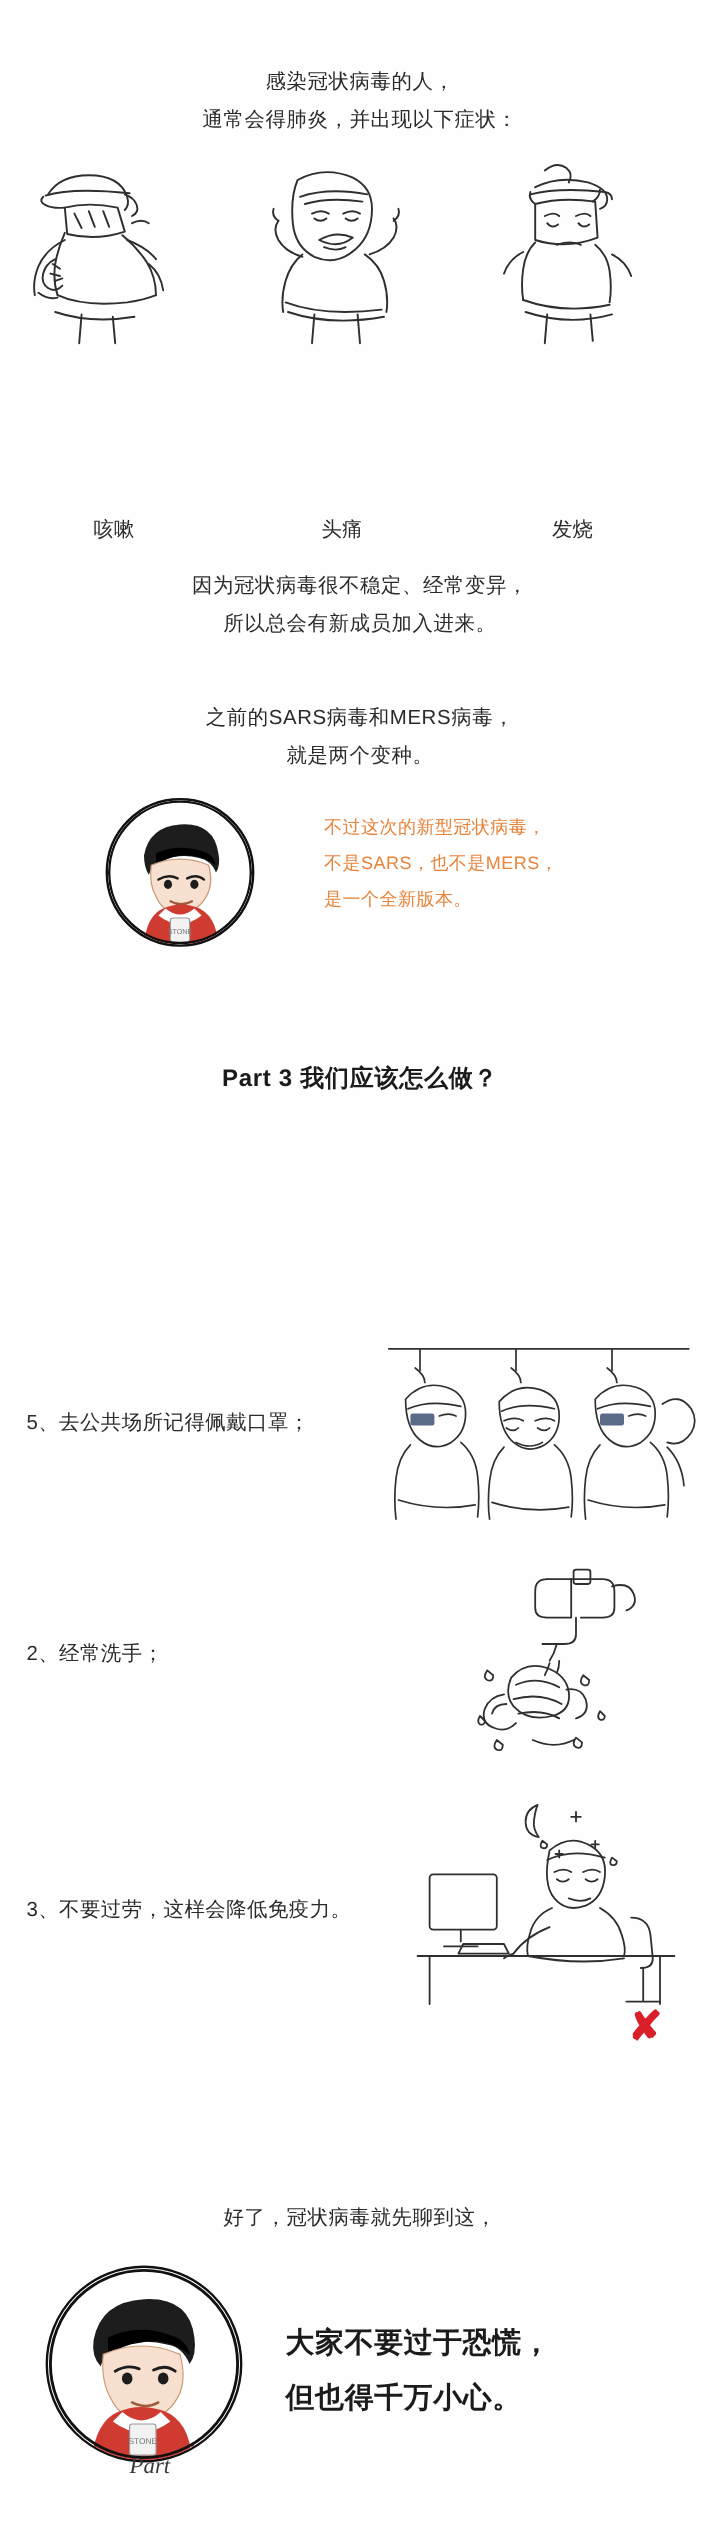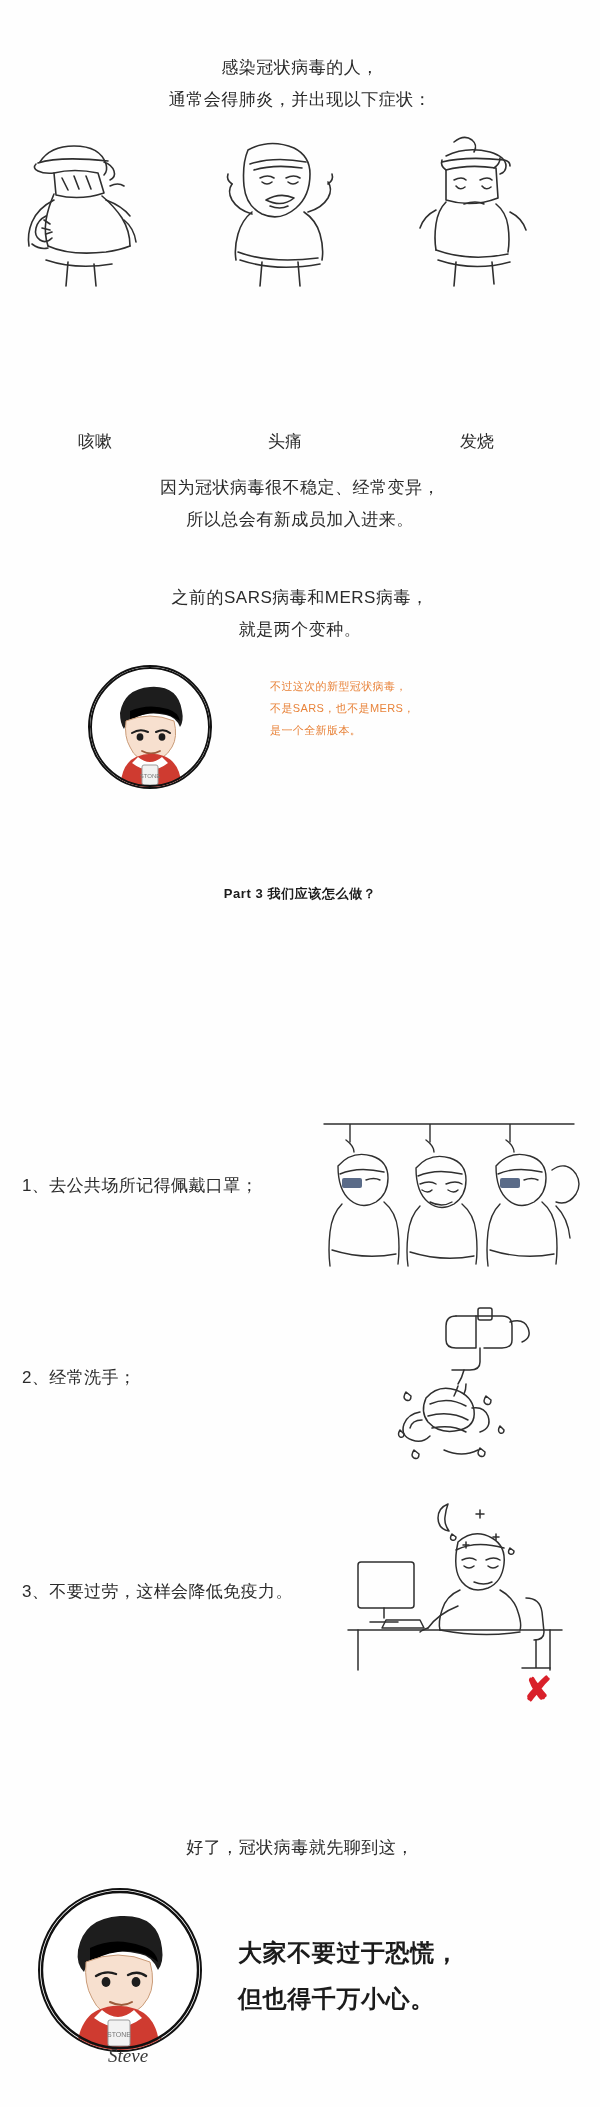--- a/index.html
+++ b/index.html
@@ -81,33 +81,33 @@
     height: 120px;
     border-radius: 50%;
     border: 2px solid #111;
     overflow: hidden;
     background: #fff;
   }
   .quote-lines {
     position: absolute;
     left: 270px;
     top: 20px;
-    font-size: 11px;
+    font-size: 15px;
     line-height: 2.0;
     color: #e8833a;
     letter-spacing: 0.4px;
   }
 
   
   #part3-heading {
     position: absolute;
     top: 885px;
     width: 100%;
     text-align: center;
-    font-size: 13px;
+    font-size: 20px;
     font-weight: bold;
     color: #1b1b1b;
     letter-spacing: 0.6px;
   }
   #part3-text { top: 965px; }
 
   
   .advice-item {
     position: absolute;
     left: 0;
@@ -288,21 +288,21 @@
     <div class="quote-lines">
       <div>不过这次的新型冠状病毒，</div>
       <div>不是SARS，也不是MERS，</div>
       <div>是一个全新版本。</div>
     </div>
   </div>
 
   <div id="part3-heading">Part 3  我们应该怎么做？</div>
 
   <div class="advice-item" style="top:1110px; height:190px;">
-    <div class="advice-label" style="top:64px;">1、去公共场所记得佩戴口罩；</div>
+    <div class="advice-label" style="top:64px;">5、去公共场所记得佩戴口罩；</div>
     <div class="advice-art" style="top:0; right:20px;">
       <svg width="260" height="170" viewBox="0 0 260 170" fill="none" stroke="#2f2f2f" stroke-width="1.4" stroke-linecap="round" stroke-linejoin="round">
         <path d="M4 14 h250 M30 14 v18 M110 14 v18 M190 14 v18"></path>
         <path d="M26 30 q8 6 8 12 M106 30 q8 6 8 12 M186 30 q8 6 8 12"></path>
 
         <path d="M18 56 q14 -16 34 -10 q16 5 16 22 q0 16 -12 24 q-14 8 -26 -2 q-12 -10 -12 -34 z"></path>
         <path d="M20 64 q18 -8 44 -2"></path>
         <rect x="22" y="68" width="20" height="10" rx="2" fill="#5a6b88" stroke="none"></rect>
         <path d="M46 70 q8 -3 14 0"></path>
         <path d="M22 94 q-10 10 -12 28 q-2 18 0 34"></path>
@@ -420,16 +420,16 @@
         <rect x="68" y="130" width="22" height="26" rx="2" fill="#f2f2f2" stroke="#9a9a9a" stroke-width="1"></rect>
         <text x="79" y="147" font-size="7" text-anchor="middle" fill="#777" font-family="Liberation Sans, sans-serif">STONE</text>
         <path d="M40 148 q-8 5 -8 10 M120 148 q8 5 8 10" stroke="#8c2a22" stroke-width="2.4" fill="none"></path>
         <circle cx="80" cy="80" r="78" fill="none" stroke="#111" stroke-width="2.4"></circle>
       </svg>
     </div>
     <div class="closing-quote">
       <div>大家不要过于恐慌，</div>
       <div>但也得千万小心。</div>
     </div>
-    <div class="signature">Steve</div>
+    <div class="signature">Part</div>
   </div>
 
 </div>
 
 </body></html>

